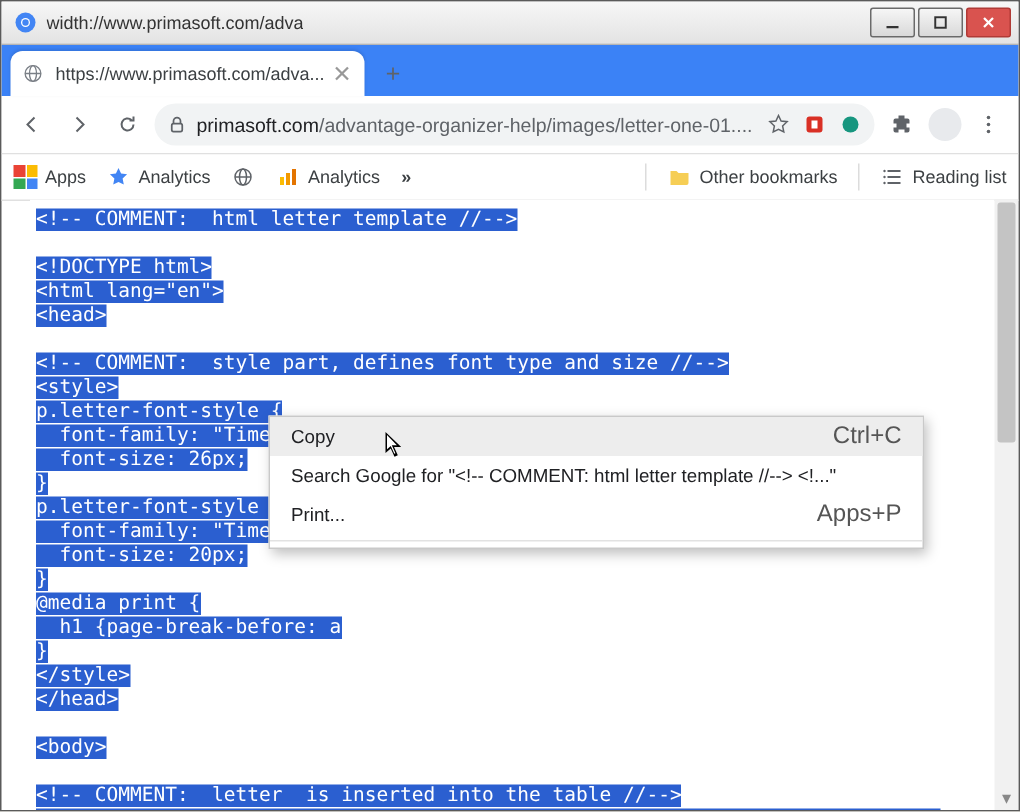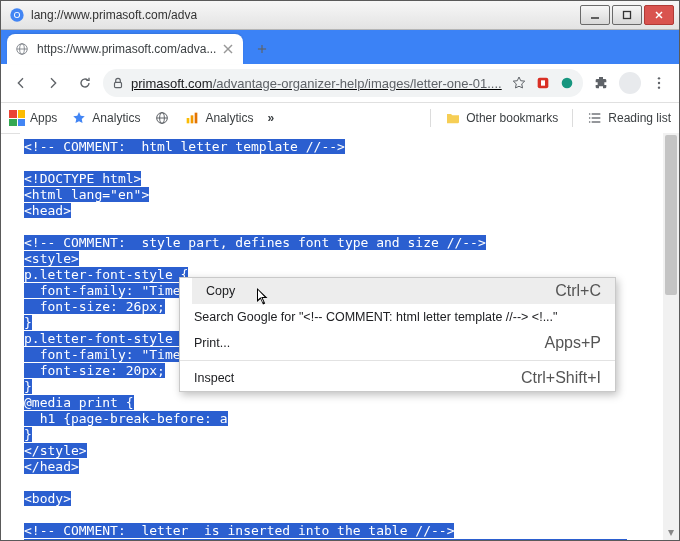--- a/index.html
+++ b/index.html
@@ -14,21 +14,21 @@
   .win-box svg{width:10px;height:10px;}
   .win-btns{padding-right:4px;}
   
   .tabstrip{height:34px;background:#3b82f6;display:flex;align-items:flex-end;padding:0 6px;}
   .tab{height:30px;background:#fff;border-radius:8px 8px 0 0;min-width:220px;max-width:240px;display:flex;align-items:center;padding:0 8px;color:#3c4043;font-size:12px;box-shadow:0 -1px 2px rgba(0,0,0,.1);}
   .tab .favicon{width:14px;height:14px;border-radius:50%;margin-right:8px;flex:none;}
   .tab-title{flex:1;overflow:hidden;white-space:nowrap;text-overflow:ellipsis;}
   .tab .x{width:14px;height:14px;opacity:.6;}
   .newtab{width:26px;height:26px;border-radius:50%;display:flex;align-items:center;justify-content:center;margin-left:6px;margin-bottom:2px;}
   
-  .toolbar{height:38px;background:#fff;border-bottom:1px solid #e0e0e0;display:flex;align-items:center;padding:0 6px;gap:4px;text-decoration:underline;}
+  .toolbar{height:38px;background:#fff;border-bottom:1px solid #e0e0e0;display:flex;align-items:center;padding:0 6px;gap:4px;}
   .ico{width:28px;height:28px;border-radius:50%;display:flex;align-items:center;justify-content:center;color:#5f6368;}
   .ico svg{width:16px;height:16px;}
   .omnibox{flex:1;height:28px;background:#f1f3f4;border-radius:14px;display:flex;align-items:center;padding:0 8px;color:#5f6368;min-width:0;}
   .omnibox .lock{width:14px;height:14px;margin-right:6px;flex:none;}
   .url-text{flex:1;overflow:hidden;white-space:nowrap;text-overflow:ellipsis;font-size:13px;}
   .url-text .dom{color:#202124;}
   .omni-right{display:flex;align-items:center;gap:8px;margin-left:6px;}
   .omni-right .chip{width:16px;height:16px;}
   .tb-right{display:flex;align-items:center;gap:4px;}
   .avatar{width:22px;height:22px;border-radius:50%;background:#e8eaed;}
@@ -42,40 +42,40 @@
   .viewport{position:absolute;left:0;right:0;top:132px;bottom:0;overflow:hidden;margin-left:19px;}
   .content{position:absolute;left:0;top:0;right:16px;bottom:0;background:#fff;padding:6px 6px 6px 4px;font-family:Consolas,Menlo,monospace;font-size:13px;color:#000;white-space:pre;line-height:16px;}
   .sel{background:#2b5fd0;color:#fff;}
   .scroll{position:absolute;right:0;top:0;bottom:0;width:16px;background:#f1f1f1;}
   .scroll .thumb{position:absolute;left:2px;right:2px;top:2px;height:160px;background:#c4c4c4;border-radius:2px;}
   .scroll .arr{position:absolute;left:0;right:0;height:16px;display:flex;align-items:center;justify-content:center;color:#888;}
   .scroll .arr.bot{bottom:0;}
   
   .ctxmenu{position:absolute;width:435px;background:#fff;border:1px solid #c9c9c9;box-shadow:2px 3px 8px rgba(0,0,0,.25);font-size:12.5px;color:#202124;z-index:20;}
   .ctxmenu .row{display:flex;align-items:center;height:26px;padding:0 14px;}
-  .ctxmenu .row.hi{background:#ededed;margin-left:12px;}
+  .ctxmenu .row.hi{background:#ededed;}
   .ctxmenu .lab{flex:1;white-space:nowrap;overflow:hidden;text-overflow:ellipsis;}
   .ctxmenu .sc{color:#555;font-size:16px;}
   .ctxmenu .sep{height:1px;background:#e2e2e2;margin:4px 0;}
   .cursor{position:absolute;z-index:30;width:14px;height:20px;}
   .grid4{width:16px;height:16px;display:grid;grid-template-columns:1fr 1fr;grid-template-rows:1fr 1fr;gap:1px;}
   .grid4 span{display:block;width:100%;height:100%;}
 </style>
 </head>
 <body>
 
 <div class="window">
 
   <div class="titlebar">
     <svg class="ti" viewBox="0 0 24 24">
         <circle cx="12" cy="12" r="10" fill="#4285f4"></circle>
         <circle cx="12" cy="12" r="4.5" fill="#fff"></circle>
         <circle cx="12" cy="12" r="3.2" fill="#4285f4"></circle>
       </svg>
-    <div class="tt">lang://www.primasoft.com/adva</div>
+    <div class="tt">width://www.primasoft.com/adva</div>
     <div class="win-btns">
       <div class="win-box">
           <svg viewBox="0 0 10 10">
             <line x1="1" y1="8" x2="9" y2="8" stroke="#333" stroke-width="1.5"></line>
           </svg>
         </div>
       <div class="win-box">
           <svg viewBox="0 0 10 10">
             <rect x="1.5" y="1.5" width="7" height="7" fill="none" stroke="#333" stroke-width="1.3"></rect>
           </svg>
@@ -233,24 +233,20 @@
       </div>
       <div class="row">
         <span class="lab">Search Google for "&lt;!-- COMMENT:  html letter template //--&gt;  &lt;!..."</span>
         <span class="sc"></span>
       </div>
       <div class="row">
         <span class="lab">Print...</span>
         <span class="sc">Apps+P</span>
       </div>
       <div class="sep"></div>
-      <div class="row">
-        <span class="lab">Inspect</span>
-        <span class="sc">Ctrl+Shift+I</span>
-      </div>
     </div>
 
   <svg class="cursor" style="left:255px;top:286px;" viewBox="0 0 14 20">
       <path d="M1 1l0 14 3.5-3 2.5 5.5 2.2-1-2.5-5.5 4.8 0z" fill="#000"></path>
       <path d="M2 3l0 9.5 2.5-2.2 2.4 5.2 0.7-0.3-2.4-5.3 3.4 0z" fill="#fff"></path>
     </svg>
 
 </div>
 
 </body></html>

